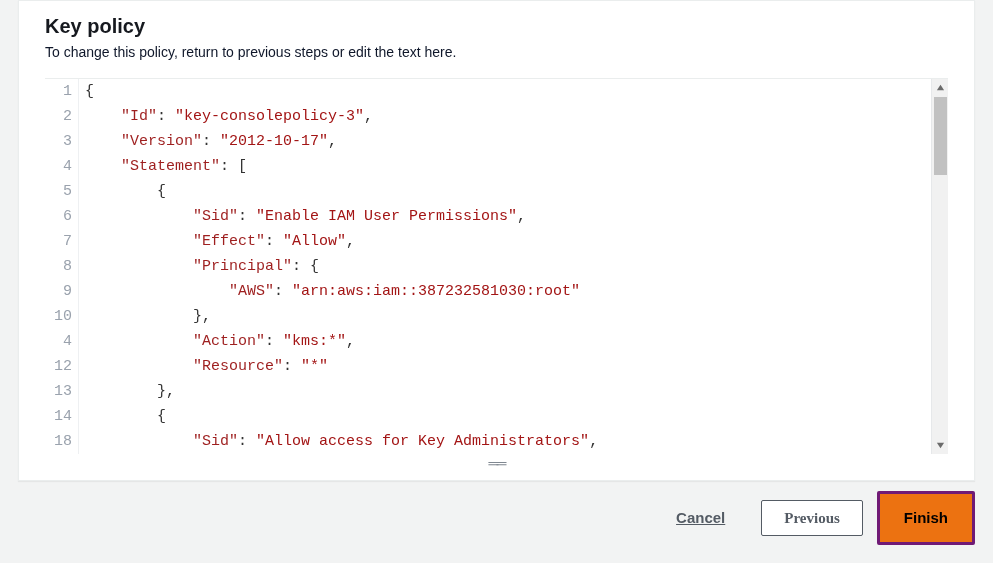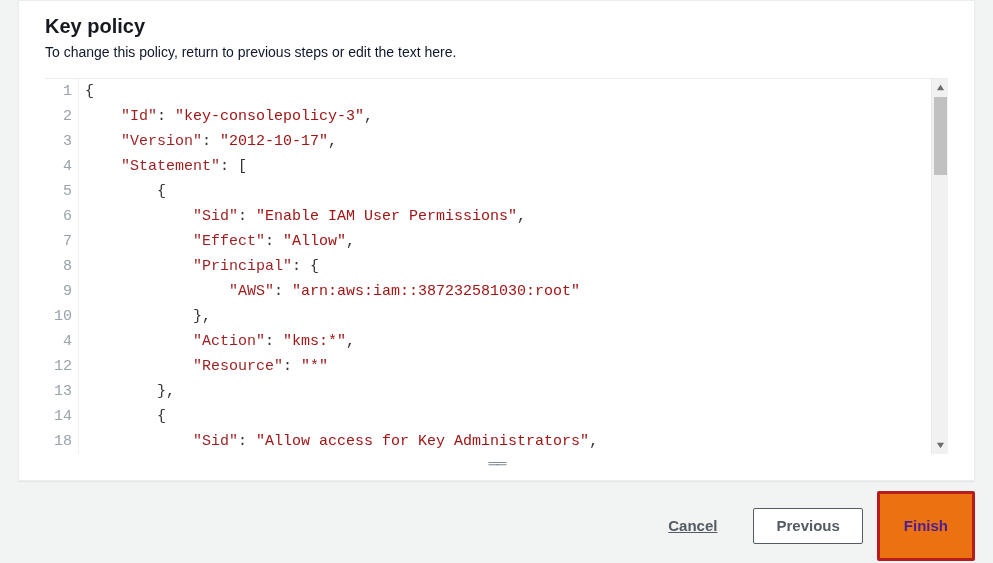--- a/index.html
+++ b/index.html
@@ -112,26 +112,27 @@
   .btn-link {
     background: transparent;
     border: none;
     color: #545b64;
     text-decoration: underline;
   }
   .btn-outline {
     background: #ffffff;
     border: 1px solid #545b64;
     color: #545b64;
+    font-family: Liberation Serif, serif;
   }
   .btn-primary {
     background: #ec7211;
-    color: #4c1d95;
-    border: 3px solid #b91c1c;
-    padding: 23px 24px;
+    color: #000000;
+    border: 3px solid #701a75;
+    padding: 15px 24px;
     box-shadow: 0 0 0 1px #ec7211 inset;
   }
 </style>
 </head>
 <body>
 
 <div class="panel">
 
   <div class="panel-header">
     <div class="panel-title">Key policy</div>

